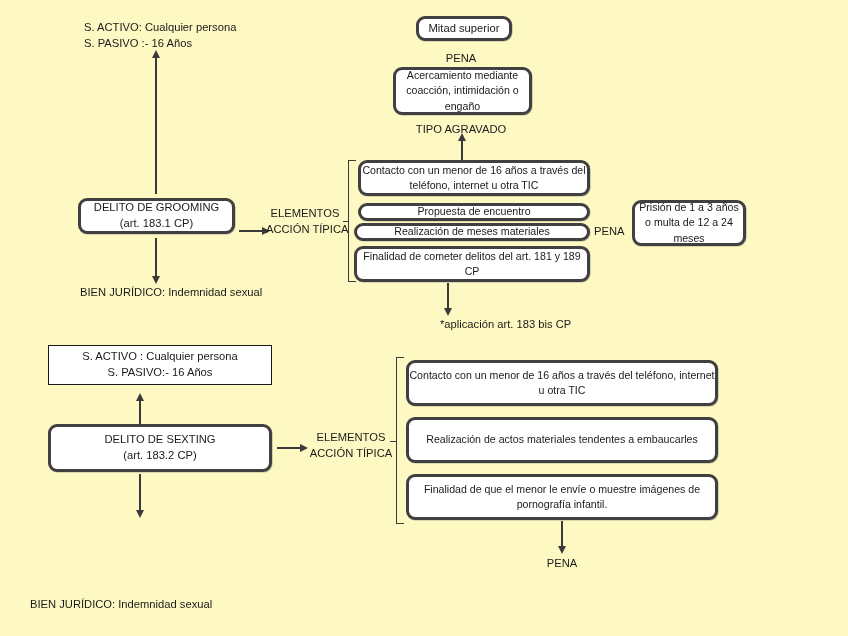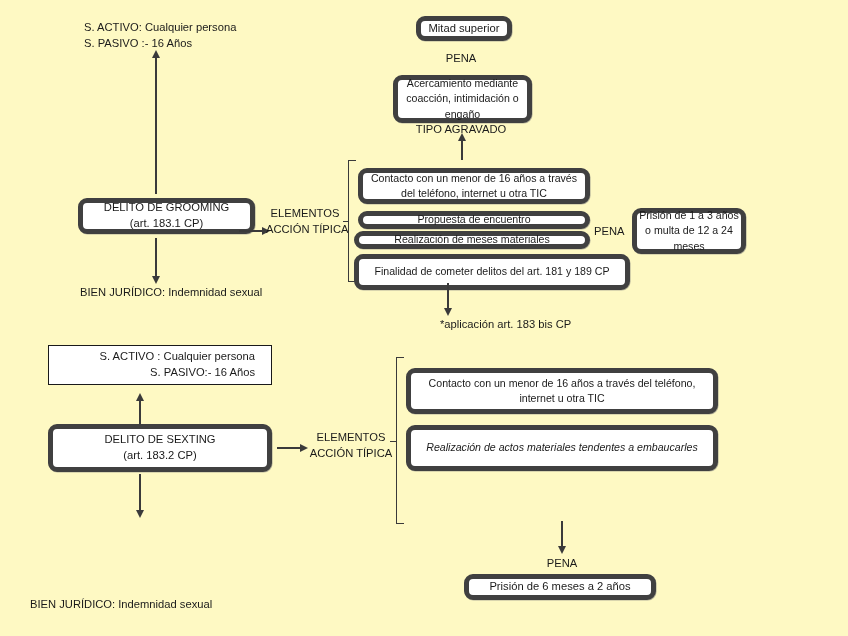--- a/index.html
+++ b/index.html
@@ -16,39 +16,39 @@
     position: relative;
     width: 848px;
     height: 636px;
     background: #fef9c3;
     overflow: hidden;
   }
   .abs { position: absolute; box-sizing: border-box; }
 
   
   .rbox {
-    border: 5px solid #404040;
+    border: 3px solid #404040;
     border-radius: 9px;
     background: #ffffff;
     display: flex;
     align-items: center;
     justify-content: center;
     text-align: center;
     line-height: 1.28;
     padding: 2px 0;
     box-shadow: 0.6px 0.6px 0 rgba(120,120,120,0.55);
   }
   
   .sbox {
     border: 1px solid #1a1a1a;
     background: #ffffff;
     display: flex;
     flex-direction: column;
     justify-content: center;
-    text-align: right;
+    text-align: center;
     line-height: 1.42;
     padding: 3px 16px;
   }
   
   .txt {
     white-space: pre;
     line-height: 1.42;
   }
   .txt.center { text-align: center; }
 
@@ -77,34 +77,34 @@
   }
 
   
   .bracket {
     border-left: 1.8px solid #3a3a3a;
     border-top: 1.8px solid #3a3a3a;
     border-bottom: 1.8px solid #3a3a3a;
   }
 
   .f11 { font-size: 11.2px; }
-  .f105 { font-size: 10.6px; margin-top: 8px; }
+  .f105 { font-size: 10.6px; }
 </style>
 </head>
 <body>
 
 <div id="canvas">
 
   <div class="abs txt f11" style="left:84px; top:20px; width:250px;">S. ACTIVO: Cualquier persona
 S. PASIVO :- 16 Años</div>
 
   <div class="abs vline" style="left:155.2px; top:56px; height:138px;"></div>
   <div class="abs arrow-up" style="left:151.5px; top:50px;"></div>
 
-  <div class="abs rbox f11" style="left:78px; top:198px; width:177px; height:36px;">
+  <div class="abs rbox f11" style="left:78px; top:198px; width:157px; height:36px;">
     <span class="txt center">DELITO DE GROOMING
 (art. 183.1 CP)</span>
   </div>
 
   <div class="abs vline" style="left:155.2px; top:238px; height:40px;"></div>
   <div class="abs arrow-down" style="left:151.5px; top:276px;"></div>
 
   <div class="abs txt f11" style="left:80px; top:285px; width:280px;">BIEN JURÍDICO: Indemnidad sexual</div>
 
   <div class="abs hline" style="left:239px; top:230px; width:24px;"></div>
@@ -121,21 +121,21 @@
   </div>
 
   <div class="abs rbox f105" style="left:358px; top:203px; width:232px; height:18px;border-radius:9px;">
     <span class="txt center" style="white-space:normal;">Propuesta de encuentro</span>
   </div>
 
   <div class="abs rbox f105" style="left:354px; top:223px; width:236px; height:18px;">
     <span class="txt center" style="white-space:normal;">Realización de meses materiales</span>
   </div>
 
-  <div class="abs rbox f105" style="left:354px; top:246px; width:276px; height:36px;">
+  <div class="abs rbox f105" style="left:354px; top:246px; width:236px; height:36px;">
     <span class="txt center" style="white-space:normal;">Finalidad de cometer delitos del art. 181 y 189 CP</span>
   </div>
 
   <div class="abs txt f11" style="left:594px; top:224px;">PENA</div>
 
   <div class="abs rbox f105" style="left:632px; top:200px; width:114px; height:46px;">
     <span class="txt center" style="white-space:normal;">Prisión de 1 a 3 años o multa de 12 a 24 meses</span>
   </div>
 
   <div class="abs vline" style="left:461.2px; top:140px; height:20px;"></div>
@@ -183,26 +183,26 @@
 ACCIÓN TÍPICA</div>
 
   <div class="abs bracket" style="left:396px; top:357px; width:8px; height:167px;"></div>
   <div class="abs hline" style="left:390px; top:440.5px; width:7px;"></div>
 
   <div class="abs rbox f105" style="left:406px; top:360px; width:312px; height:46px;">
     <span class="txt center" style="white-space:normal;">Contacto con un menor de 16 años a través del teléfono, internet u otra TIC</span>
   </div>
 
   <div class="abs rbox f105" style="left:406px; top:417px; width:312px; height:46px;">
-    <span class="txt center" style="white-space:normal;font-style:italic;">Realización de actos materiales tendentes a embaucarles</span>
-  </div>
-
+    <span class="txt center" style="white-space:normal;">Realización de actos materiales tendentes a embaucarles</span>
+  </div>
+
+  <div class="abs rbox f105" style="left:406px; top:474px; width:312px; height:46px;">
+    <span class="txt center" style="white-space:normal;">Finalidad de que el menor le envíe o muestre imágenes de pornografía infantil.</span>
+  </div>
 
   <div class="abs vline" style="left:561.2px; top:521px; height:28px;"></div>
   <div class="abs arrow-down" style="left:557.5px; top:546px;"></div>
 
   <div class="abs txt f11 center" style="left:512px; top:556px; width:100px;">PENA</div>
 
-  <div class="abs rbox f11" style="left:464px; top:574px; width:192px; height:26px;">
-    <span class="txt center">Prisión de 6 meses a 2 años</span>
-  </div>
 
 </div>
 
 </body></html>

